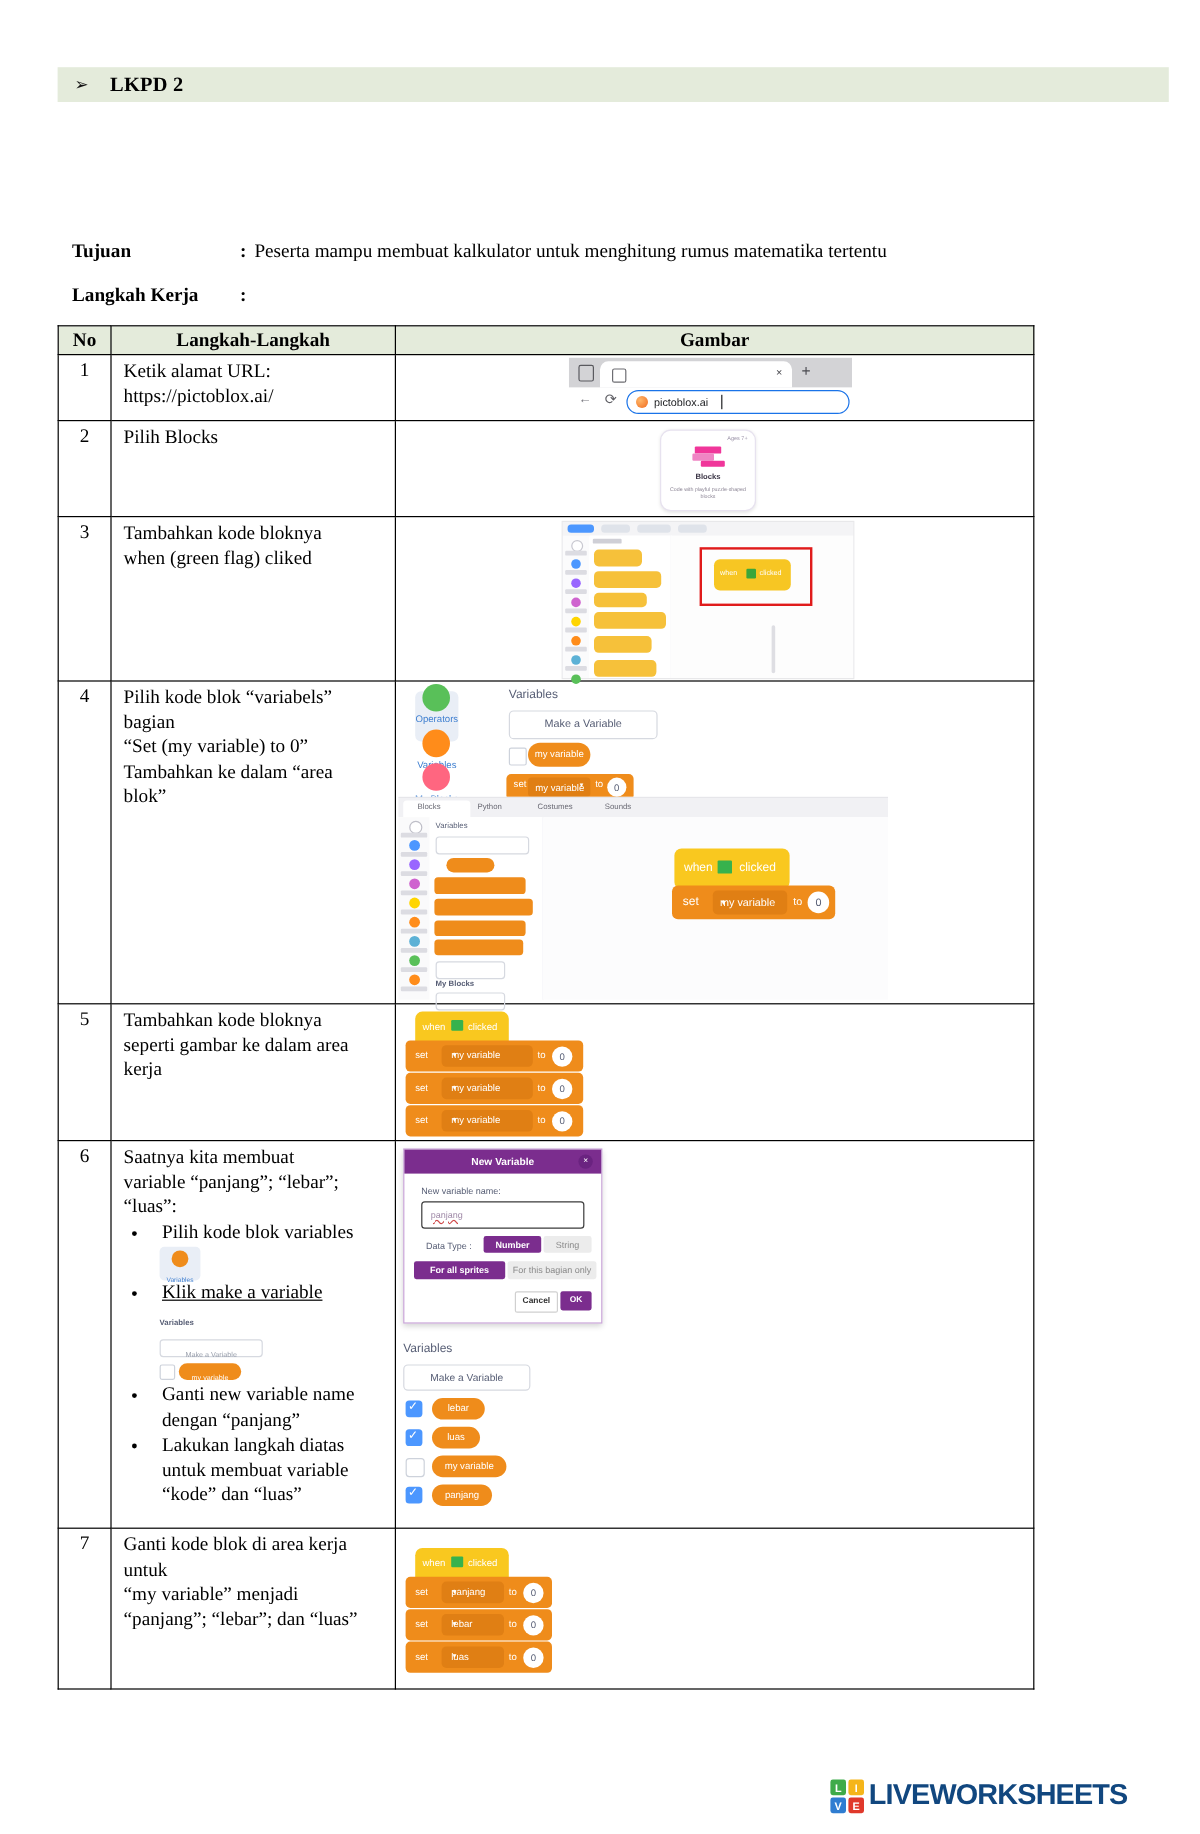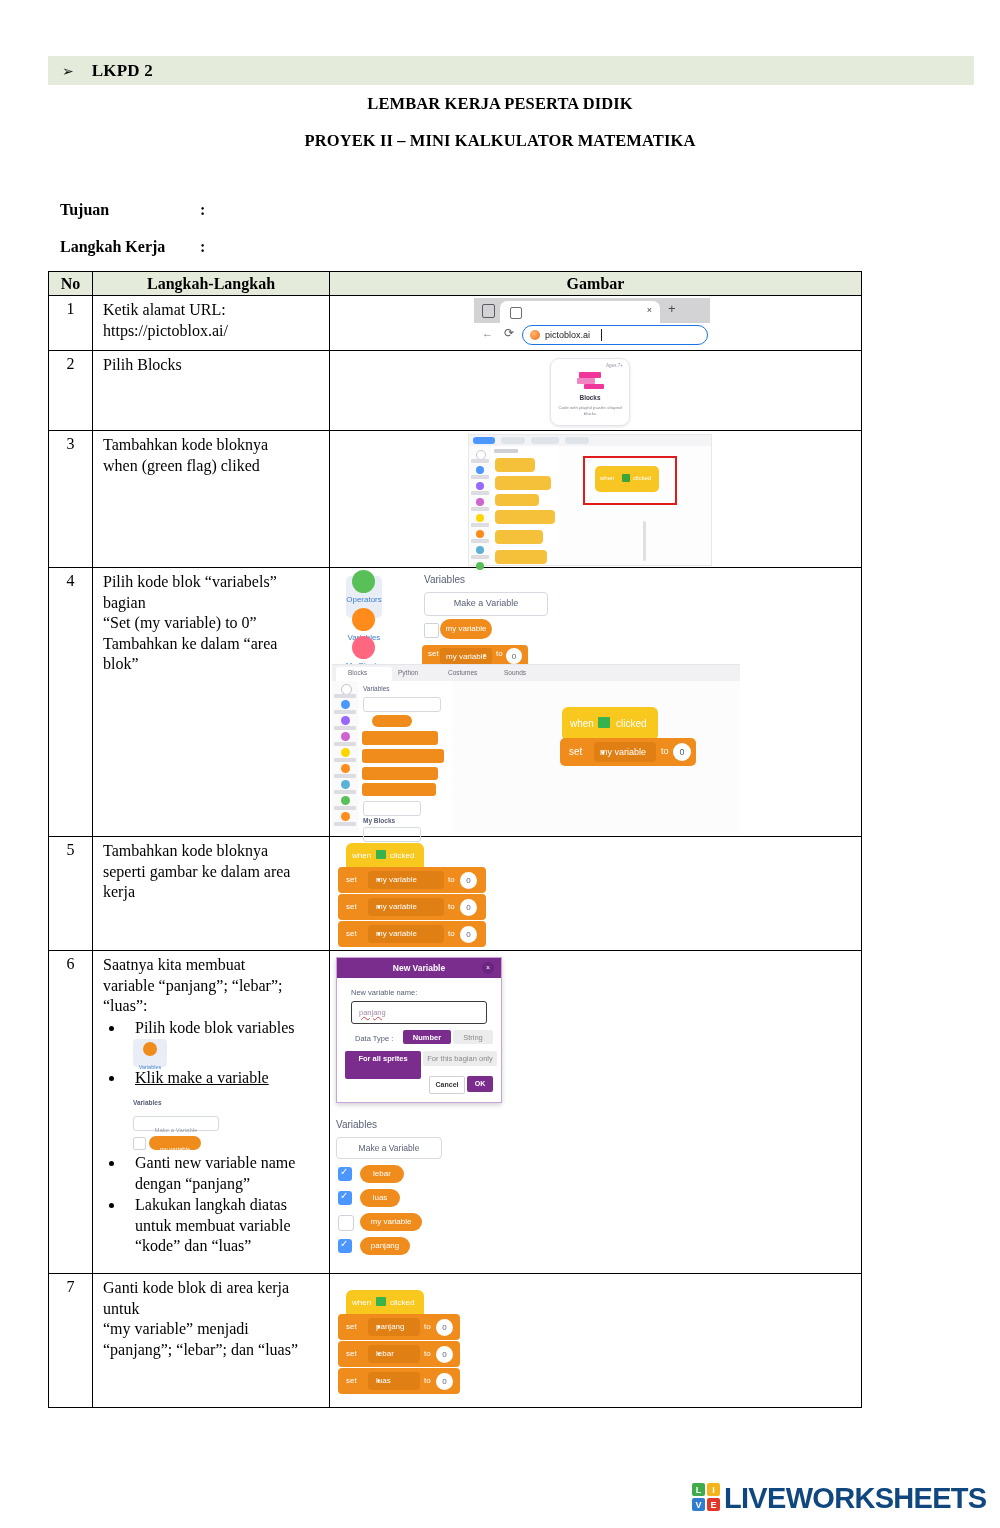--- a/index.html
+++ b/index.html
@@ -201,21 +201,21 @@
   .dlg .inp span{position:absolute;left:7px;top:6px;font-size:7.5px;color:#a08aa8;
        text-decoration:underline wavy #d04a4a;}
   .dlg .dtl{position:absolute;left:18px;top:76px;font-size:7.5px;color:#575e75;}
   .dlg .seg-num{position:absolute;left:66px;top:72px;width:48px;height:14px;background:#7b2d8e;
        border-radius:2px;}
   .dlg .seg-num span{position:absolute;left:0;top:3px;width:48px;text-align:center;font-size:7.5px;
        color:#fff;font-weight:bold;}
   .dlg .seg-str{position:absolute;left:116px;top:72px;width:40px;height:14px;background:#ececec;
        border-radius:2px;}
   .dlg .seg-str span{position:absolute;left:0;top:3px;width:40px;text-align:center;font-size:7.5px;color:#8a8a8a;}
-  .dlg .seg-all{position:absolute;left:8px;top:93px;width:76px;height:28px;background:#7b2d8e;border-radius:2px;}
+  .dlg .seg-all{position:absolute;left:8px;top:93px;width:76px;height:15px;background:#7b2d8e;border-radius:2px;}
   .dlg .seg-all span{position:absolute;left:0;top:3px;width:76px;text-align:center;font-size:7.5px;
        color:#fff;font-weight:bold;}
   .dlg .seg-one{position:absolute;left:86px;top:93px;width:74px;height:15px;background:#ececec;border-radius:2px;}
   .dlg .seg-one span{position:absolute;left:0;top:3px;width:74px;text-align:center;font-size:7.5px;color:#8a8a8a;}
   .dlg .cancel{position:absolute;left:92px;top:118px;width:34px;height:16px;border:1px solid #d0d0d0;
        background:#fff;border-radius:2px;}
   .dlg .cancel span{position:absolute;left:0;top:4px;width:34px;text-align:center;font-size:7px;color:#333;font-weight:bold;}
   .dlg .ok{position:absolute;left:130px;top:118px;width:26px;height:16px;background:#7b2d8e;border-radius:2px;}
   .dlg .ok span{position:absolute;left:0;top:4px;width:26px;text-align:center;font-size:7px;color:#fff;font-weight:bold;}
 
@@ -248,38 +248,37 @@
   .mini-vars .pill{position:absolute;left:16px;top:0;width:52px;height:14px;background:#ef8c1b;border-radius:7px;}
   .mini-vars .pill span{position:absolute;left:0;top:3px;width:52px;text-align:center;font-size:6px;color:#fff;}
 
   
   .logo{position:absolute;left:692px;top:1478px;width:290px;height:40px;}
   .logo .tiles{position:absolute;left:0;top:5px;width:28px;height:28px;
       display:grid;grid-template-columns:13px 13px;grid-template-rows:13px 13px;gap:2px;}
   .logo .tile{border-radius:2px;display:flex;align-items:center;justify-content:center;
       font-family:"Liberation Sans",sans-serif;font-weight:bold;font-size:9px;color:#fff;}
   .logo .word{position:absolute;left:32px;top:4px;font-family:"Liberation Sans",sans-serif;
-      font-weight:bold;font-size:29px;color:#11477f;letter-spacing:-.7px;}
+      font-weight:bold;font-size:24px;color:#11477f;letter-spacing:-.7px;}
 </style>
 </head>
 <body>
 
 <div class="page">
 
   <div class="banner">
     <span class="arrow">➢</span>
     <span class="label">LKPD 2</span>
   </div>
 
-  <div class="doc-title">LEMBAR KERJA PESERTA DIDIK</div>
-  <div class="doc-subtitle">PROYEK II – MINI KALKULATOR MATEMATIKA</div>
 
   <div class="meta r1">
     <span class="k">Tujuan</span>
     <span class="c">:</span>
+    <span class="v">Peserta mampu membuat kalkulator untuk menghitung rumus matematika tertentu</span>
   </div>
   <div class="meta r2">
     <span class="k">Langkah Kerja</span>
     <span class="c">:</span>
   </div>
 
   <table class="tbl">
     <colgroup>
         <col class="col-no">
         <col class="col-step">

